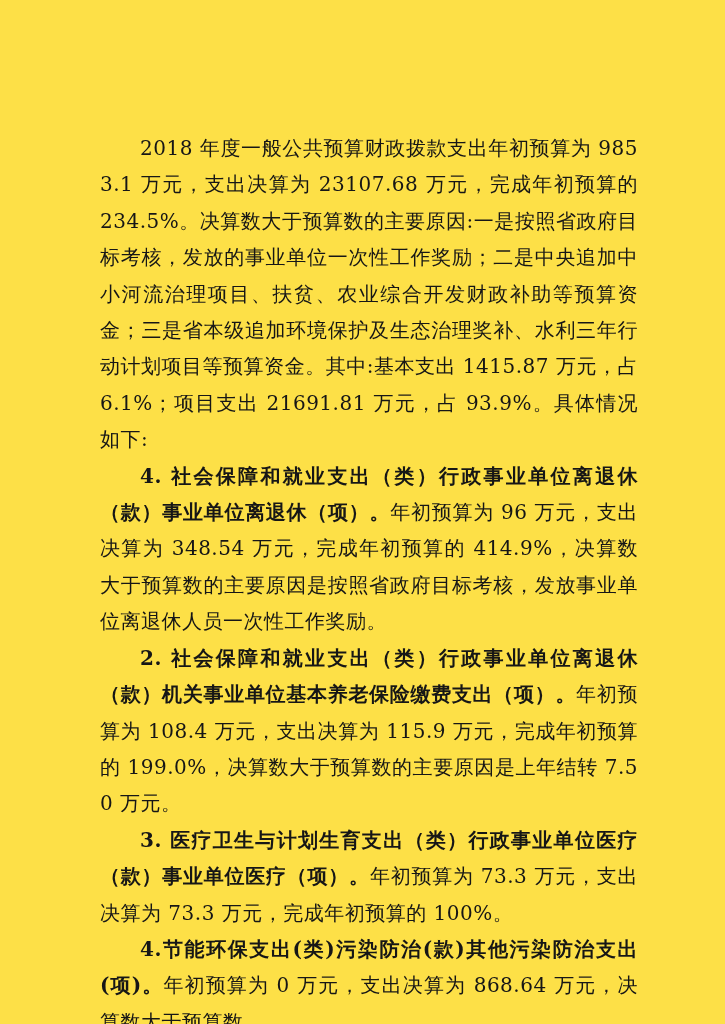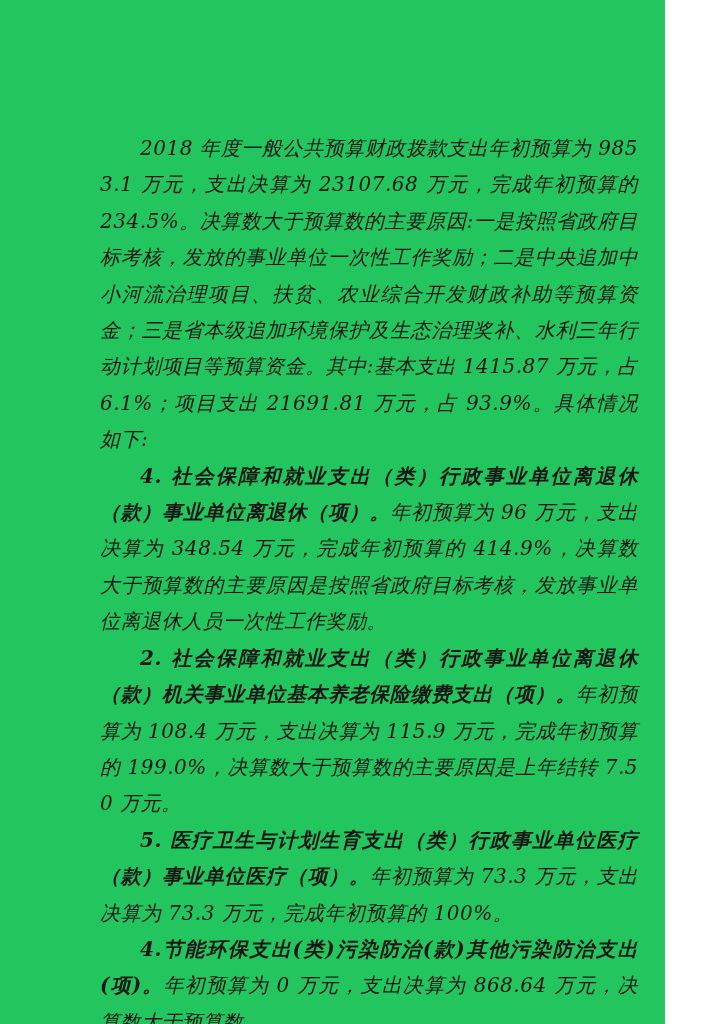--- a/index.html
+++ b/index.html
@@ -2,26 +2,25 @@
 <html><head>
 <meta charset="utf-8">
 <style>
   html, body {
     margin: 0;
     padding: 0;
     background: #ffffff;
   }
   .page {
     position: relative;
-    width: 665px;
+    width: 725px;
     height: 1024px;
-    background: #22c55e;
+    background: #fde047;
     overflow: hidden;
     font-family: "DejaVu Serif", "Liberation Serif", serif;
-    font-style: italic;
   }
   .content {
     position: absolute;
     left: 100px;
     top: 130px;
     width: 538px;
   }
   .para {
     margin: 0;
     font-size: 20px;
@@ -53,19 +52,19 @@
 
 <div class="page">
   <div class="content">
 
     <p class="para"><span class="lead"></span><span>2018 年度一般公共预算财政拨款支出年初预算为 9853.1 万元，支出决算为 23107.68 万元，完成年初预算的 234.5%。决算数大于预算数的主要原因:一是按照省政府目标考核，发放的事业单位一次性工作奖励；二是中央追加中小河流治理项目、扶贫、农业综合开发财政补助等预算资金；三是省本级追加环境保护及生态治理奖补、水利三年行动计划项目等预算资金。其中:基本支出 1415.87 万元，占 6.1%；项目支出 21691.81 万元，占 93.9%。具体情况如下:</span></p>
 
     <p class="para"><span class="lead">4. 社会保障和就业支出（类）行政事业单位离退休（款）事业单位离退休（项）。</span><span>年初预算为 96 万元，支出决算为 348.54 万元，完成年初预算的 414.9%，决算数大于预算数的主要原因是按照省政府目标考核，发放事业单位离退休人员一次性工作奖励。</span></p>
 
     <p class="para"><span class="lead">2. 社会保障和就业支出（类）行政事业单位离退休（款）机关事业单位基本养老保险缴费支出（项）。</span><span>年初预算为 108.4 万元，支出决算为 115.9 万元，完成年初预算的 199.0%，决算数大于预算数的主要原因是上年结转 7.50 万元。</span></p>
 
-    <p class="para"><span class="lead">5. 医疗卫生与计划生育支出（类）行政事业单位医疗（款）事业单位医疗（项）。</span><span>年初预算为 73.3 万元，支出决算为 73.3 万元，完成年初预算的 100%。</span></p>
+    <p class="para"><span class="lead">3. 医疗卫生与计划生育支出（类）行政事业单位医疗（款）事业单位医疗（项）。</span><span>年初预算为 73.3 万元，支出决算为 73.3 万元，完成年初预算的 100%。</span></p>
 
     <p class="para"><span class="lead">4.节能环保支出(类)污染防治(款)其他污染防治支出(项)。</span><span>年初预算为 0 万元，支出决算为 868.64 万元，决算数大于预算数</span></p>
 
   </div>
 
 </div>
 
 </body></html>

